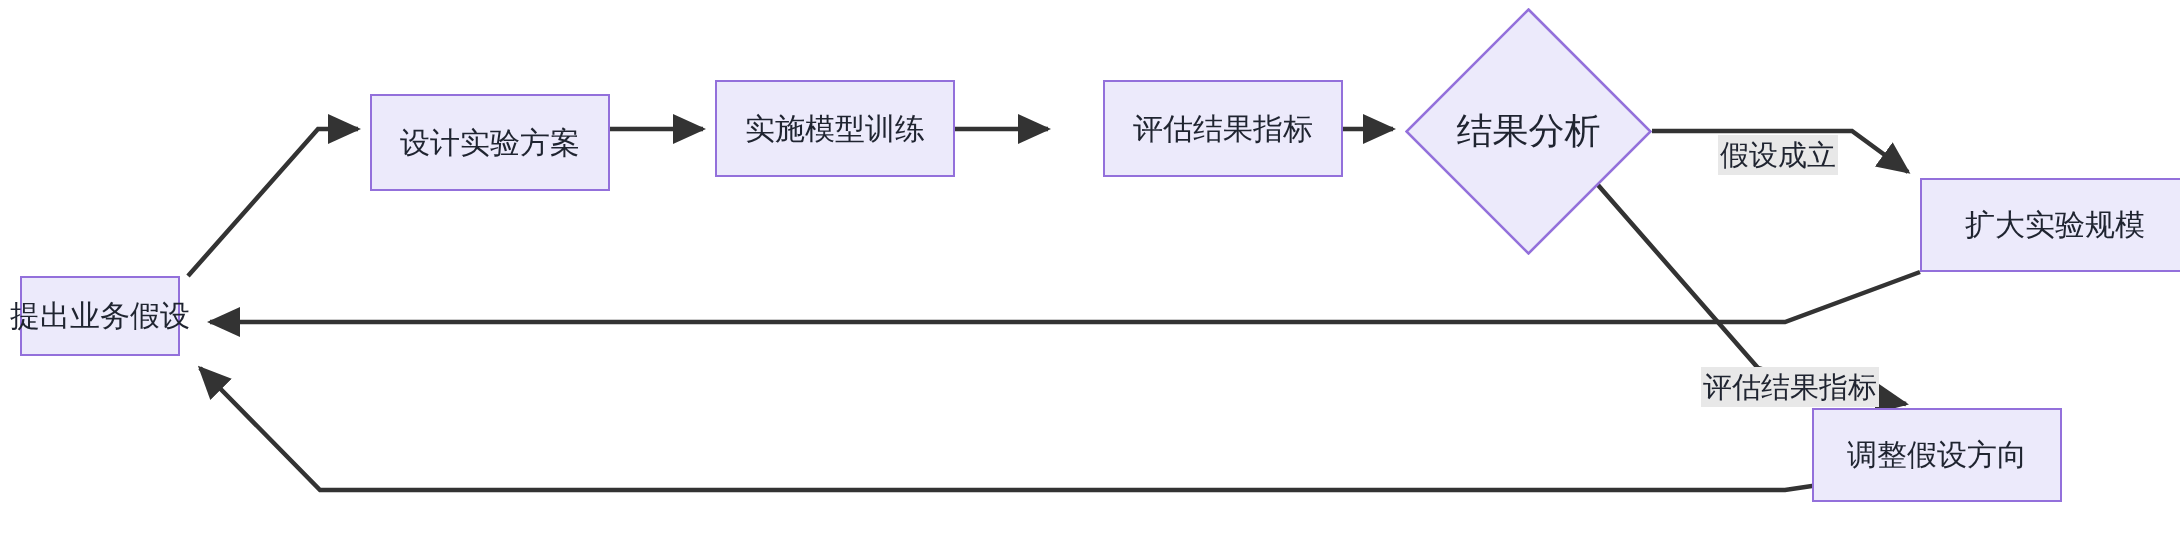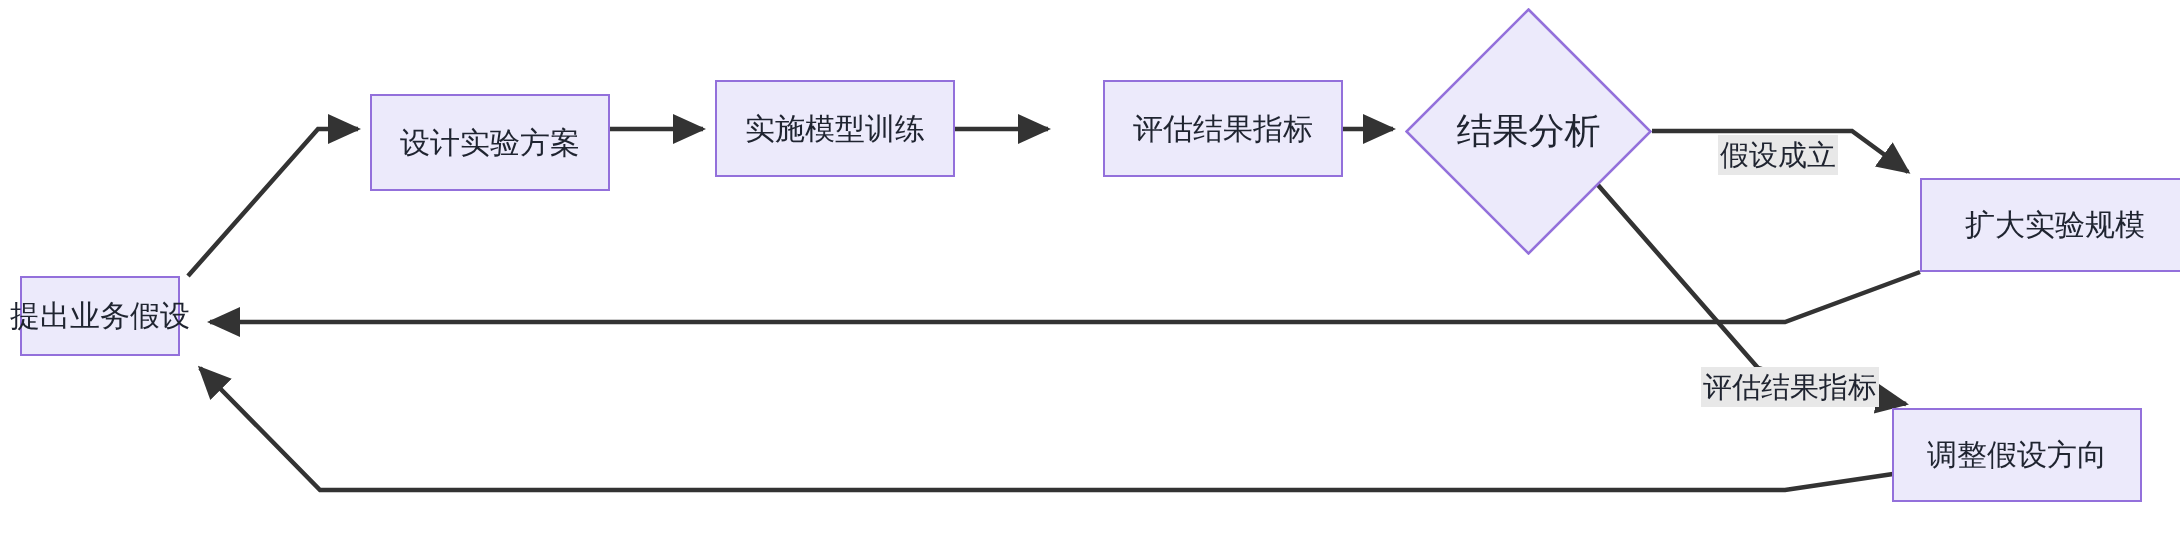--- a/index.html
+++ b/index.html
@@ -128,21 +128,21 @@
     <svg width="247" height="247" viewBox="0 0 247 247" xmlns="http://www.w3.org/2000/svg">
       <polygon points="123.5,1.5 245.5,123.5 123.5,245.5 1.5,123.5" fill="#ECEAFB" stroke="#9370DB" stroke-width="2.5"></polygon>
     </svg>
     <div class="diamond-text">结果分析</div>
   </div>
 
   <div class="node" style="left:1920px; top:178px; width:270px; height:94px;">
     <span class="node-label">扩大实验规模</span>
   </div>
 
-  <div class="node" style="left:1892px; top:408px; width:250px; height:94px;">
+  <div class="node" style="left:1812px; top:408px; width:250px; height:94px;">
     <span class="node-label">调整假设方向</span>
   </div>
 
   <div class="edge-label" style="left:1718px; top:94px;margin-top:41px;">假设成立</div>
 
   <div class="edge-label" style="left:1701px; top:367px;">评估结果指标</div>
 
 </div>
 
 </body></html>

